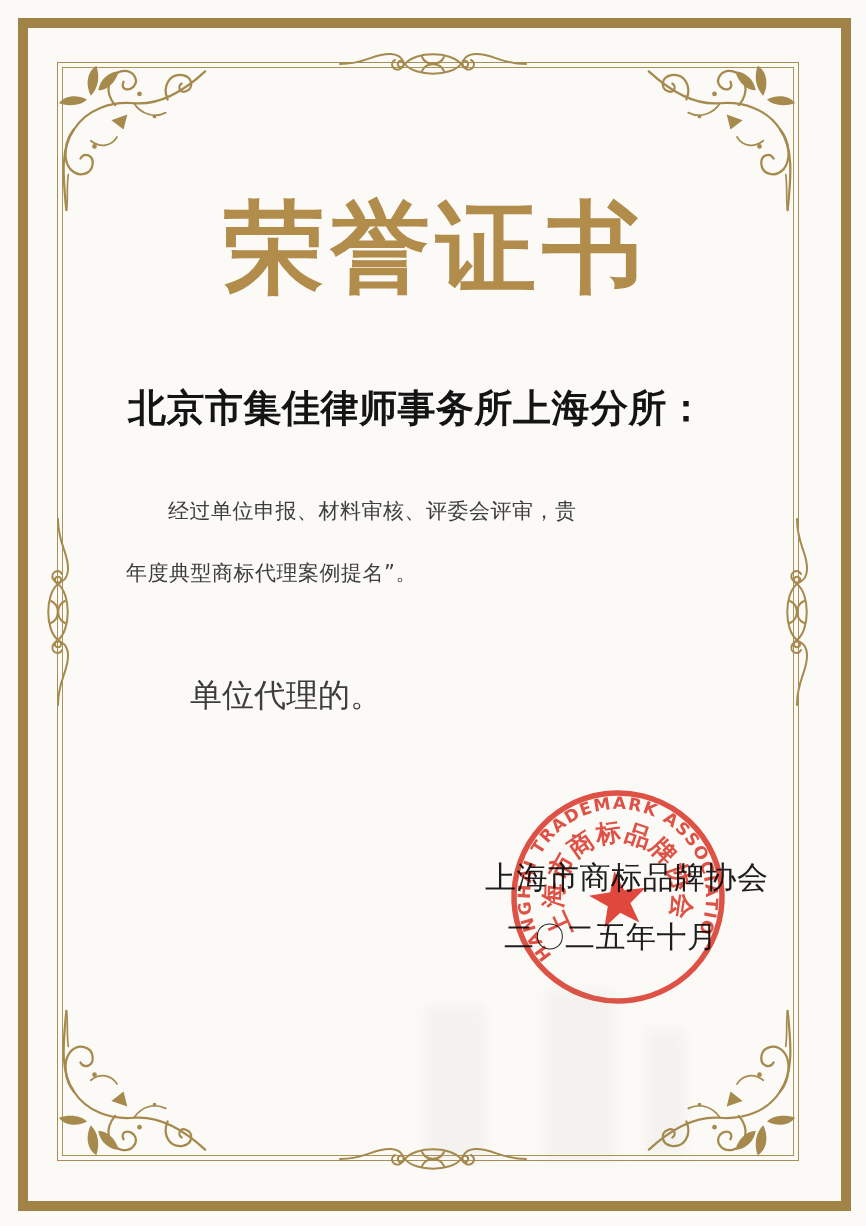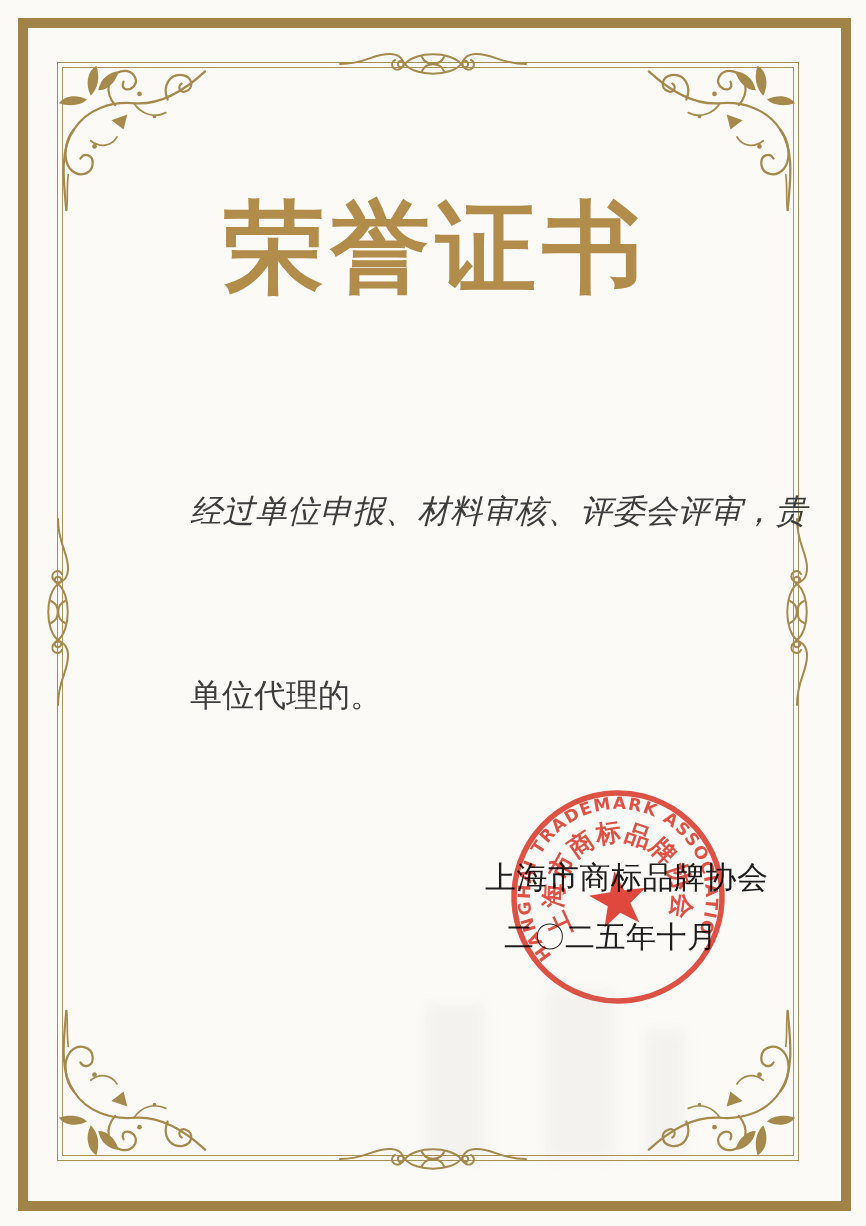--- a/index.html
+++ b/index.html
@@ -39,21 +39,21 @@
     text-align:center;font-family:"DejaVu Serif","Liberation Serif",serif;
     font-size:100px;font-weight:bold;color:#b18c4b;
     letter-spacing:6px;padding-left:6px;box-sizing:border-box;line-height:1.1;
   }
   .recipient{
     position:absolute;left:128px;top:383px;
     font-size:38px;font-weight:bold;color:#141414;letter-spacing:0.5px;
   }
   .body-text{
     position:absolute;left:126px;top:480px;width:618px;
-    font-size:32px;color:#3d3d3d;line-height:62px;letter-spacing:0.5px;font-style:italic;
+    font-size:21px;color:#3d3d3d;line-height:62px;letter-spacing:0.5px;
   }
   .body-line{white-space:nowrap;}
   .indent{text-indent:2em;}
   .closing{
     position:absolute;left:126px;top:664px;width:618px;
     font-size:32px;color:#3d3d3d;line-height:62px;text-indent:2em;
   }
   .issuer{
     position:absolute;left:485px;top:857px;
     font-size:31px;color:#1d1d1d;letter-spacing:0.5px;white-space:nowrap;
@@ -155,23 +155,25 @@
       </svg>
     </div>
   <div class="orn center-right">
       <svg width="190" height="44">
         <use href="#flourish-center"></use>
       </svg>
     </div>
 
   <div class="title">荣誉证书</div>
 
+  <div class="recipient">北京市集佳律师事务所上海分所：</div>
 
   <div class="body-text">
     <div class="body-line indent">经过单位申报、材料审核、评委会评审，贵</div>
+    <div class="body-line">年度典型商标代理案例提名”。</div>
   </div>
 
   <div class="closing">单位代理的。</div>
 
   <div class="issuer">上海市商标品牌协会</div>
   <div class="cert-date">二〇二五年十月</div>
 
   <svg class="seal" viewBox="0 0 232 232">
     <defs>
       <path id="arcEN" d="M 39.8,160 A 88,88 0 1 1 192.2,160" fill="none"></path>

